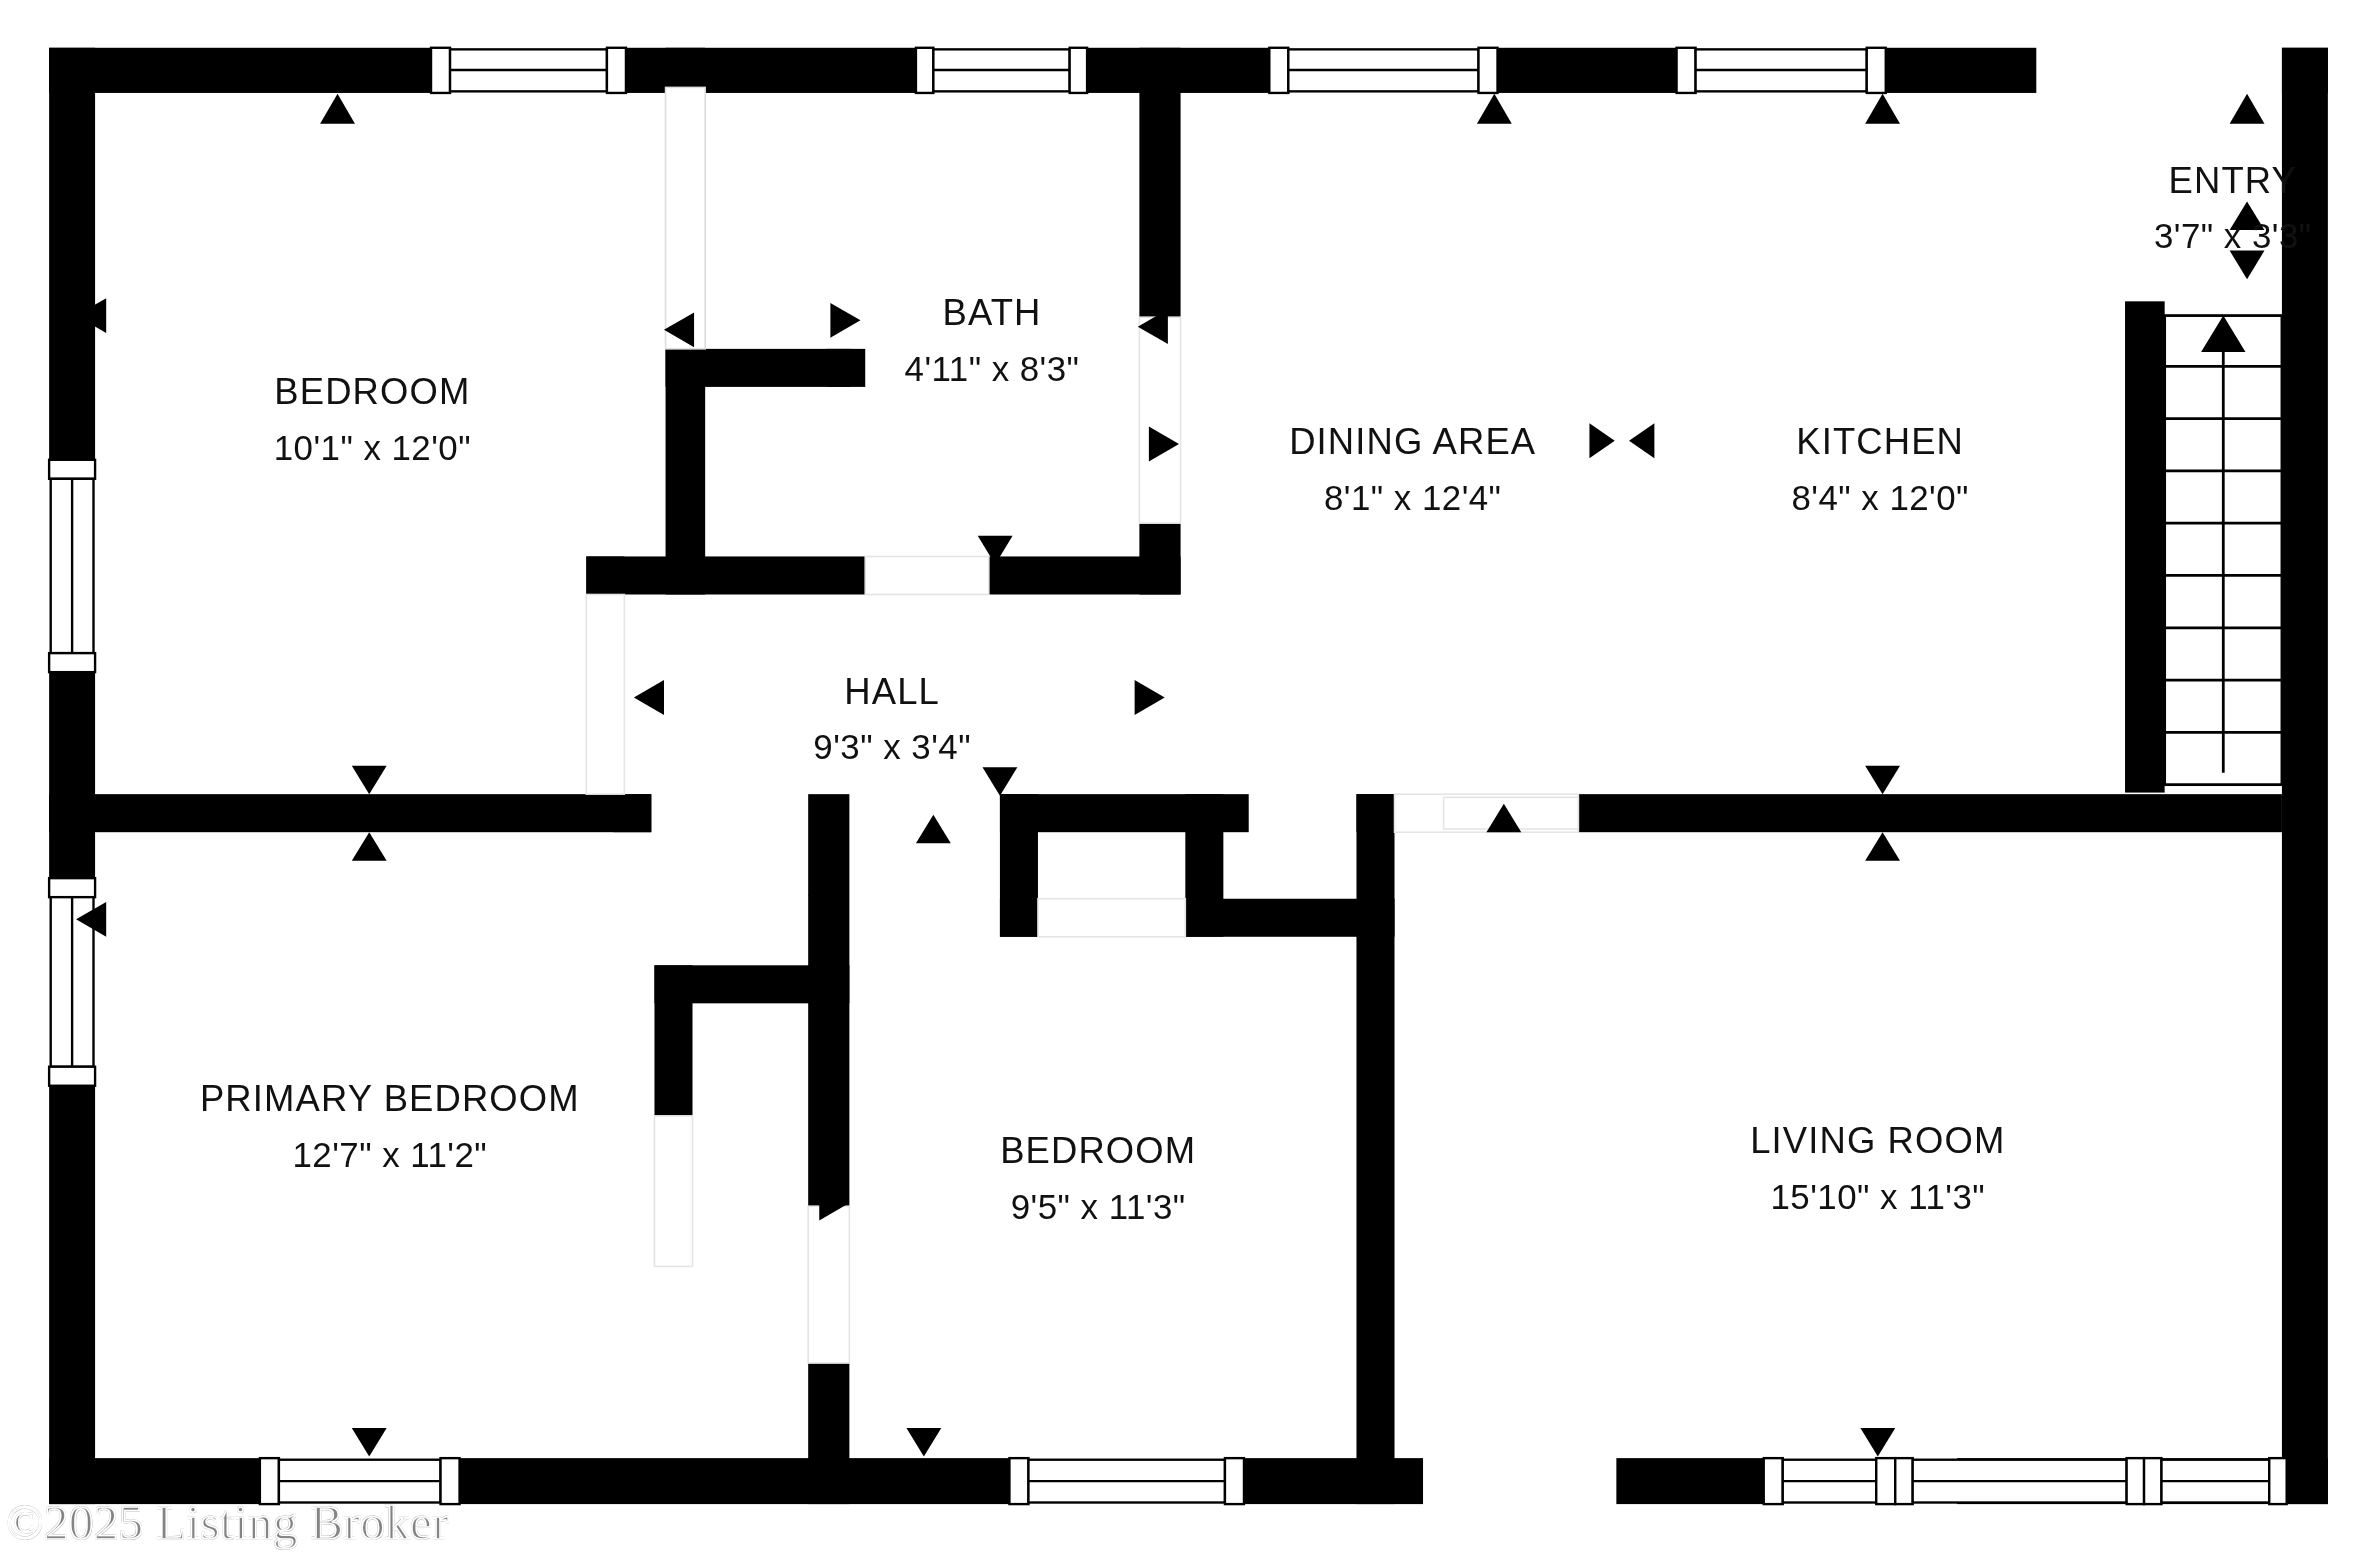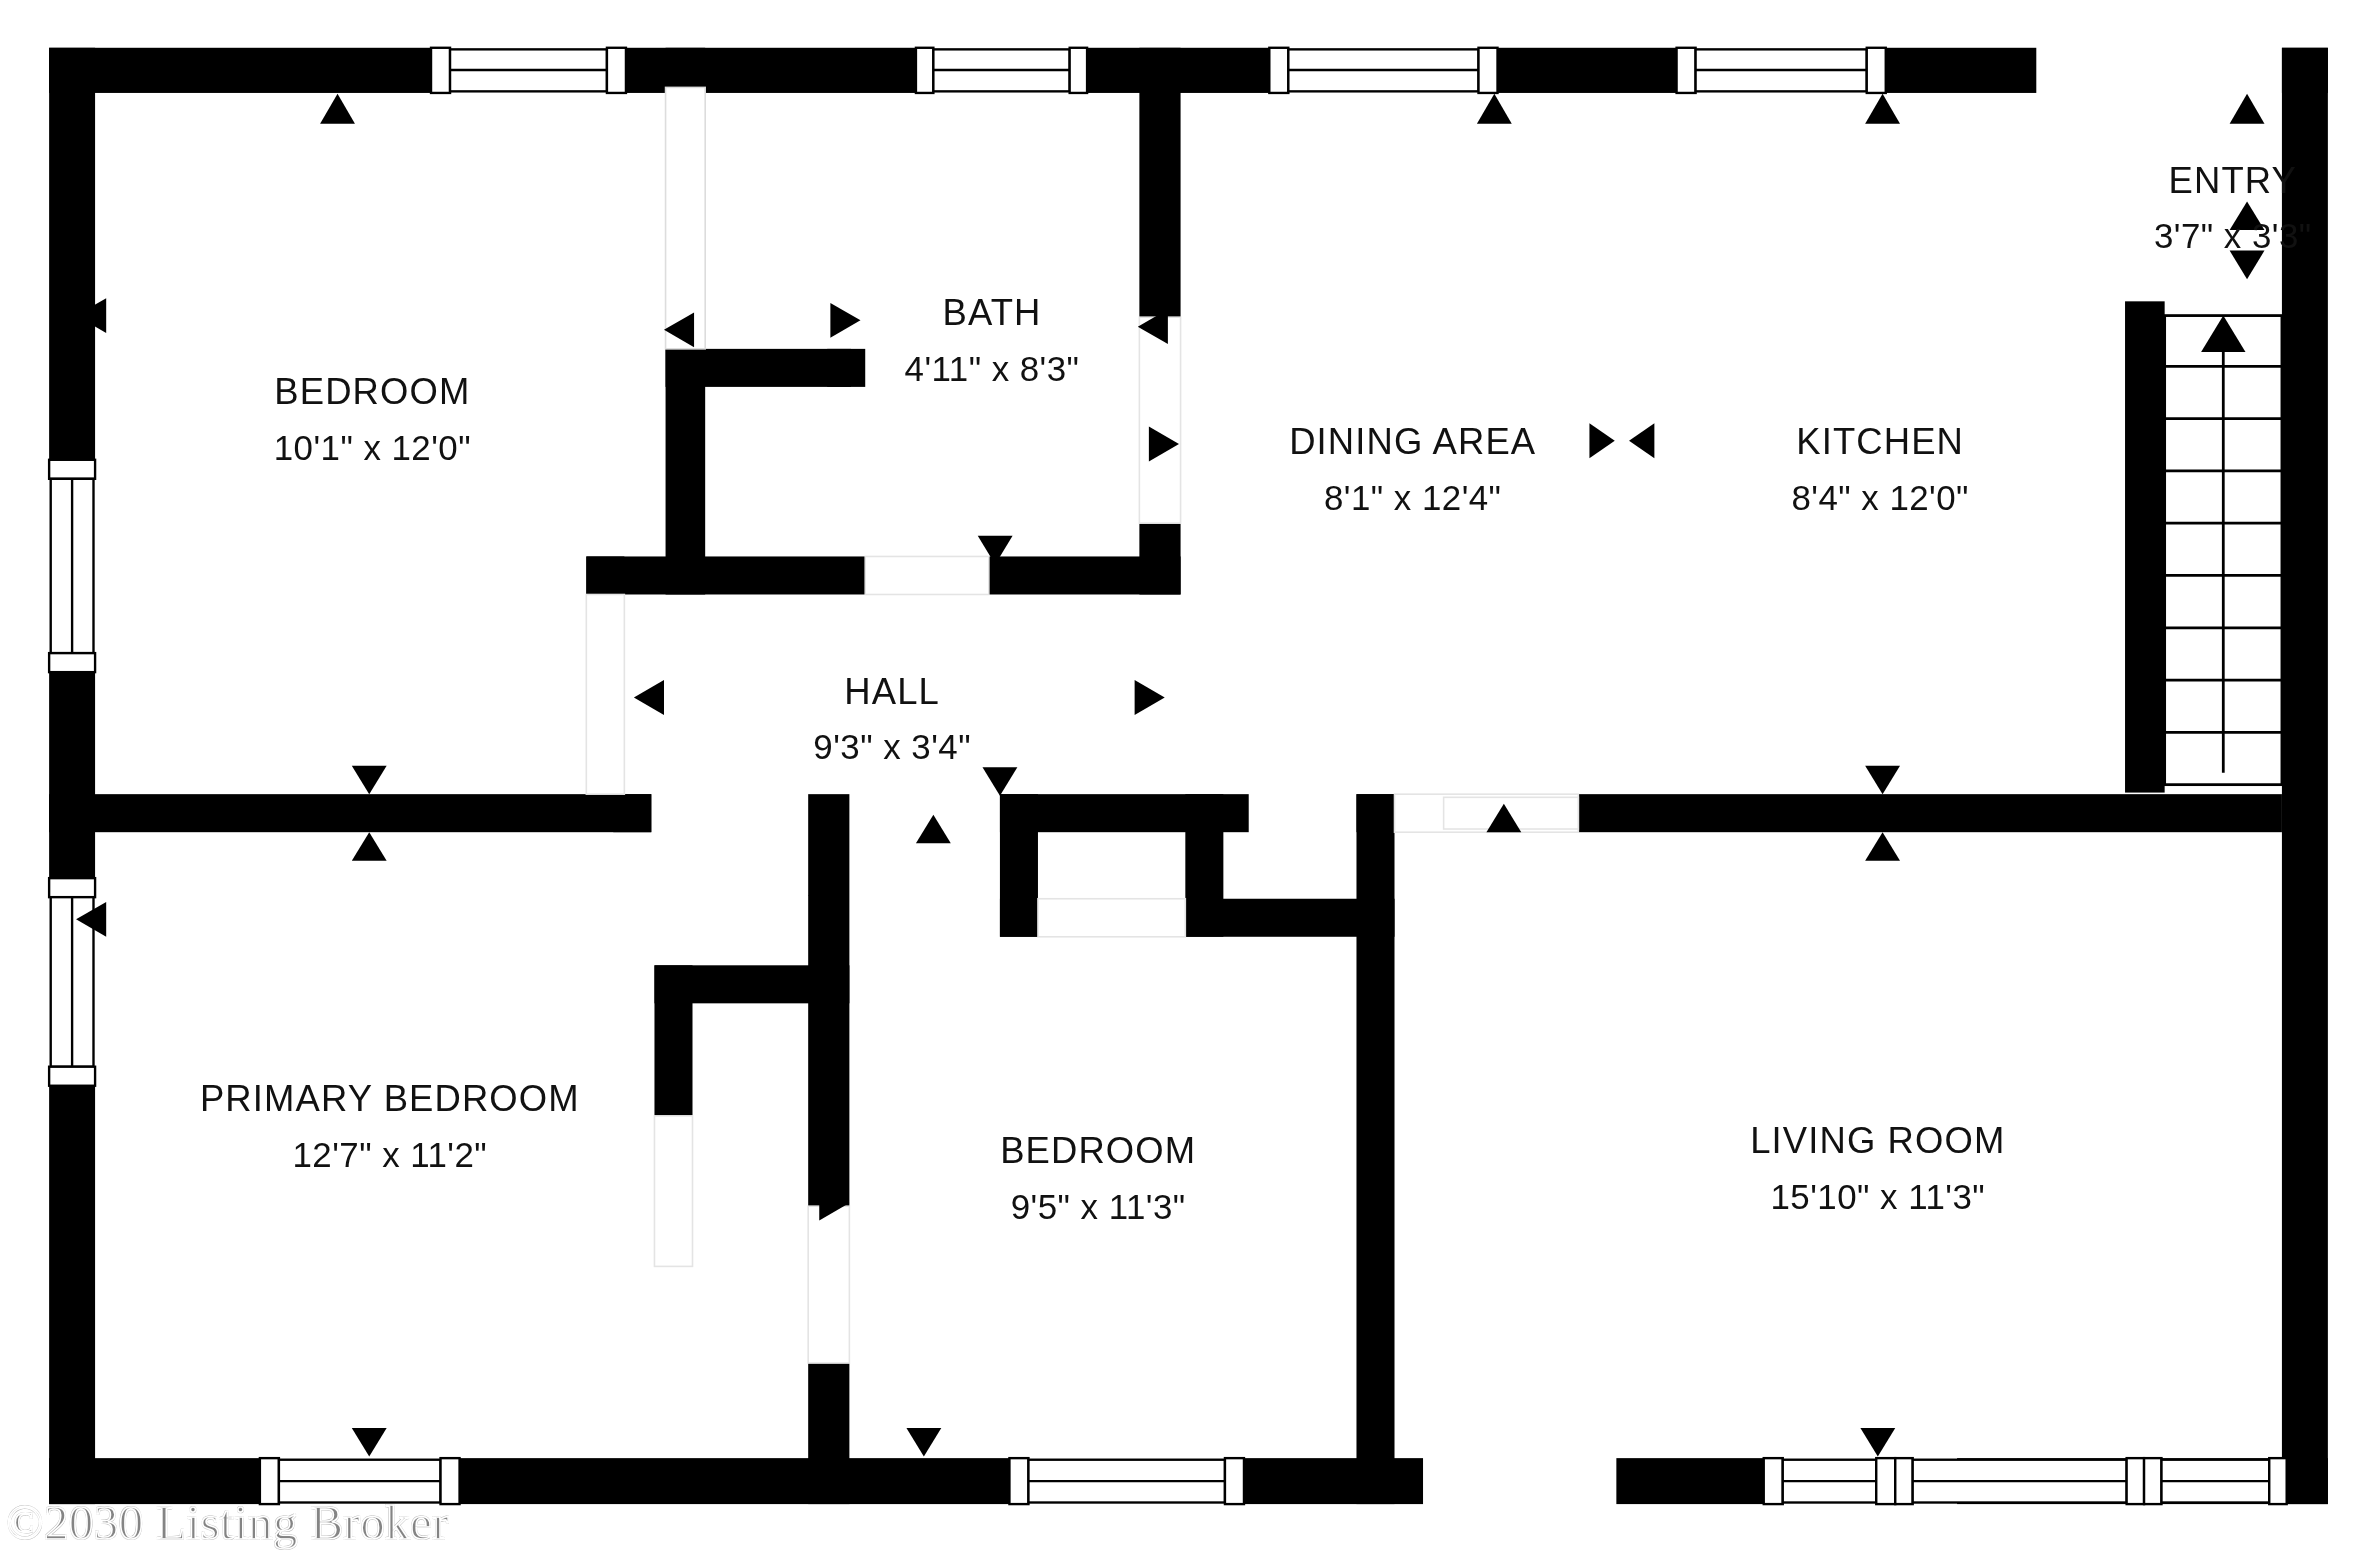--- a/index.html
+++ b/index.html
@@ -328,16 +328,16 @@
       </g>
 
       <g>
         <text class="room-label room-name" x="2370" y="1455">LIVING ROOM</text>
         <text class="room-label room-dims" x="2370" y="1525">15'10" x 11'3"</text>
       </g>
 
     </g>
   </svg>
 
-  <div class="watermark">©2030 Listing Broker</div>
+  <div class="watermark">©2025 Listing Broker</div>
 
 </div>
 
 
 </body></html>

